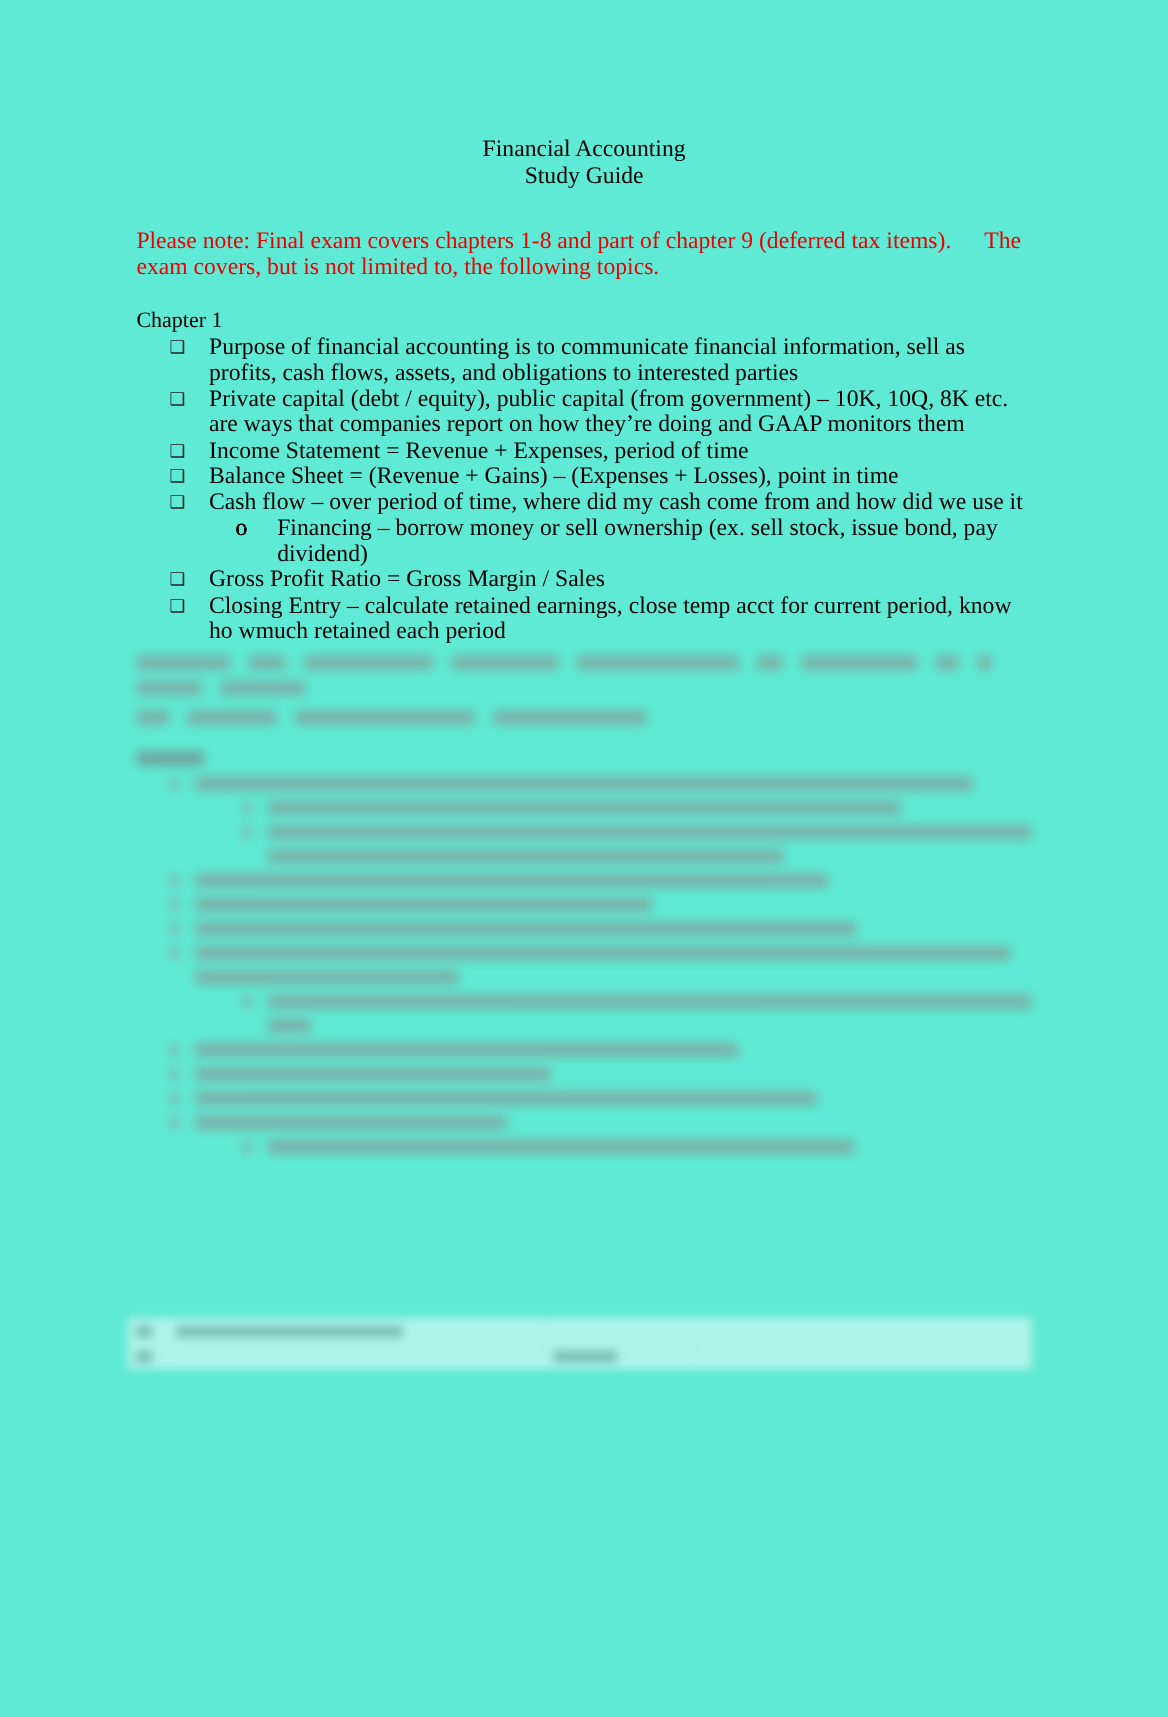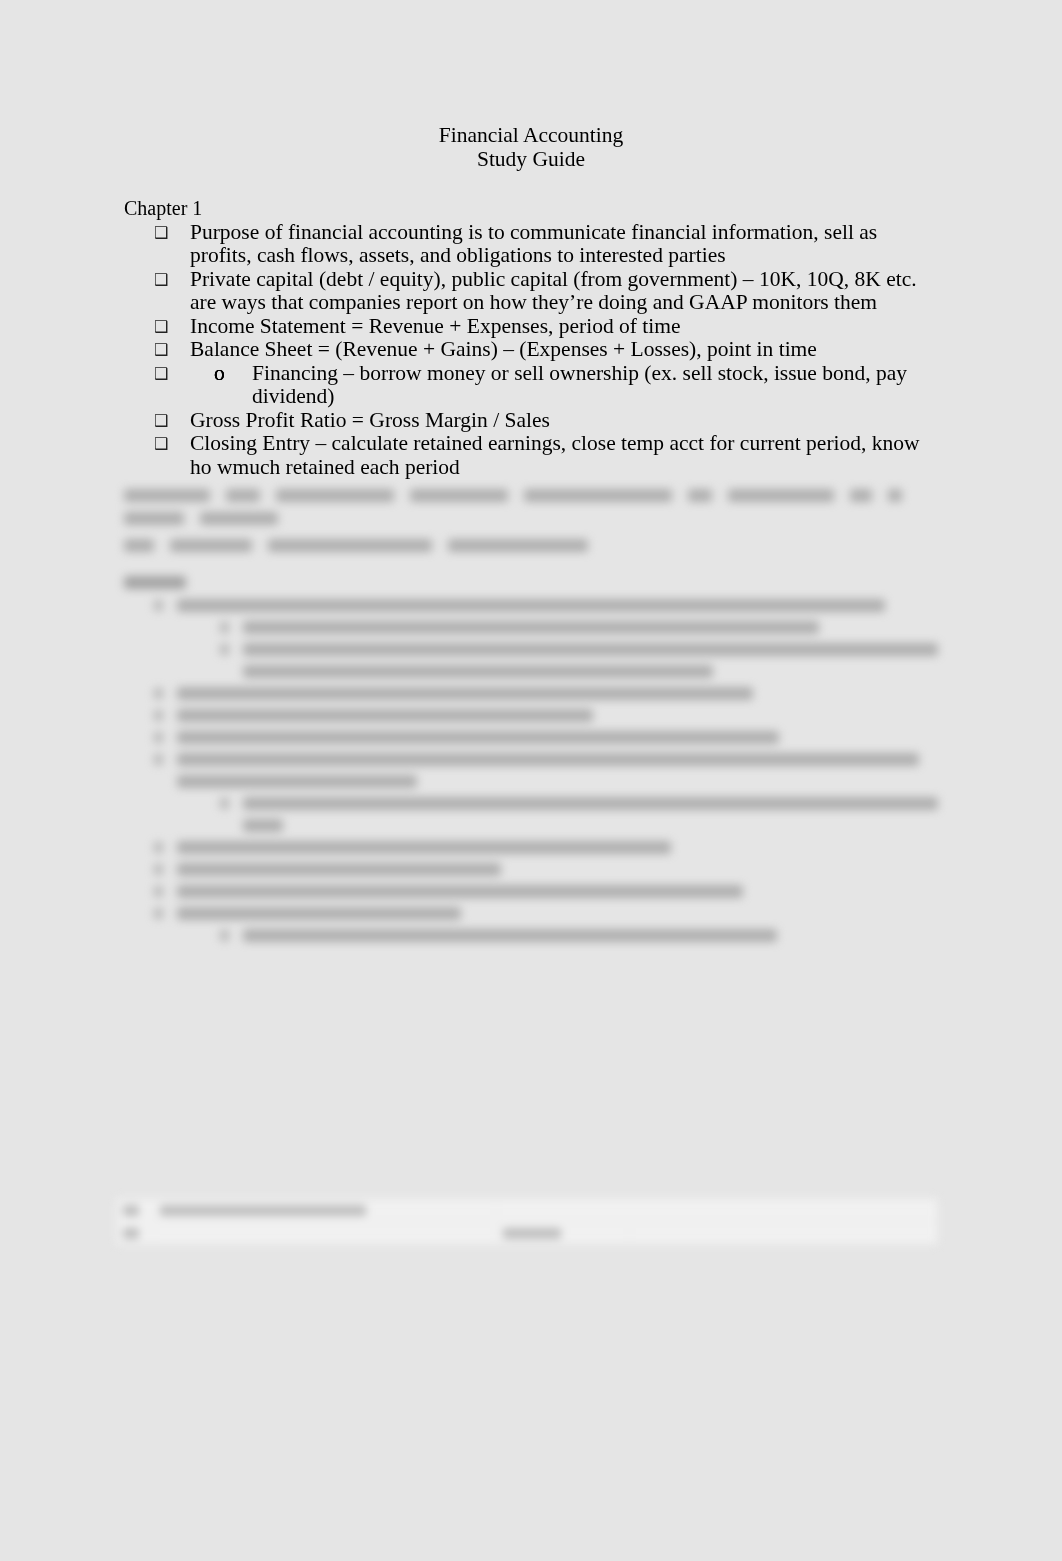--- a/index.html
+++ b/index.html
@@ -10,21 +10,21 @@
   }
   body {
     font-family: "Liberation Serif", "DejaVu Serif", serif;
     color: #000000;
   }
 
   #page {
     position: relative;
     width: 1062px;
     height: 1561px;
-    background: #e5e5e5;
+    background: #5eead4;
     overflow: hidden;
   }
 
   
   .doc {
     position: absolute;
     left: 124px;
     top: 0;
     width: 814px;
   }
@@ -189,20 +189,23 @@
 
 <div id="page">
 
   <div class="doc">
 
     <div class="title-block">
       <span class="title-line">Financial Accounting</span>
       <span class="title-line">Study Guide</span>
     </div>
 
+    <div class="note">
+      <span>Please note: Final exam covers chapters 1-8 and part of chapter 9 (deferred tax items).</span><span class="tabgap"></span><span>The exam covers, but is not limited to, the following topics.</span>
+    </div>
 
     <div class="h-chapter">Chapter 1</div>
 
     <ul class="lvl1">
 
       <li>
         <span class="mk">❑</span>
         <span>Purpose of financial accounting is to communicate financial information, sell as profits, cash flows, assets, and obligations to interested parties</span>
       </li>
 
@@ -216,20 +219,21 @@
         <span>Income Statement = Revenue + Expenses, period of time</span>
       </li>
 
       <li>
         <span class="mk">❑</span>
         <span>Balance Sheet = (Revenue + Gains) – (Expenses + Losses), point in time</span>
       </li>
 
       <li>
         <span class="mk">❑</span>
+        <span>Cash flow – over period of time, where did my cash come from and how did we use it</span>
         <ul class="lvl2">
           <li>
             <span class="mk">o</span>
           </li>
           <li>
             <span class="mk">o</span>
           </li>
           <li>
             <span class="mk">o</span>
             <span>Financing – borrow money or sell ownership (ex. sell stock, issue bond, pay dividend)</span>

